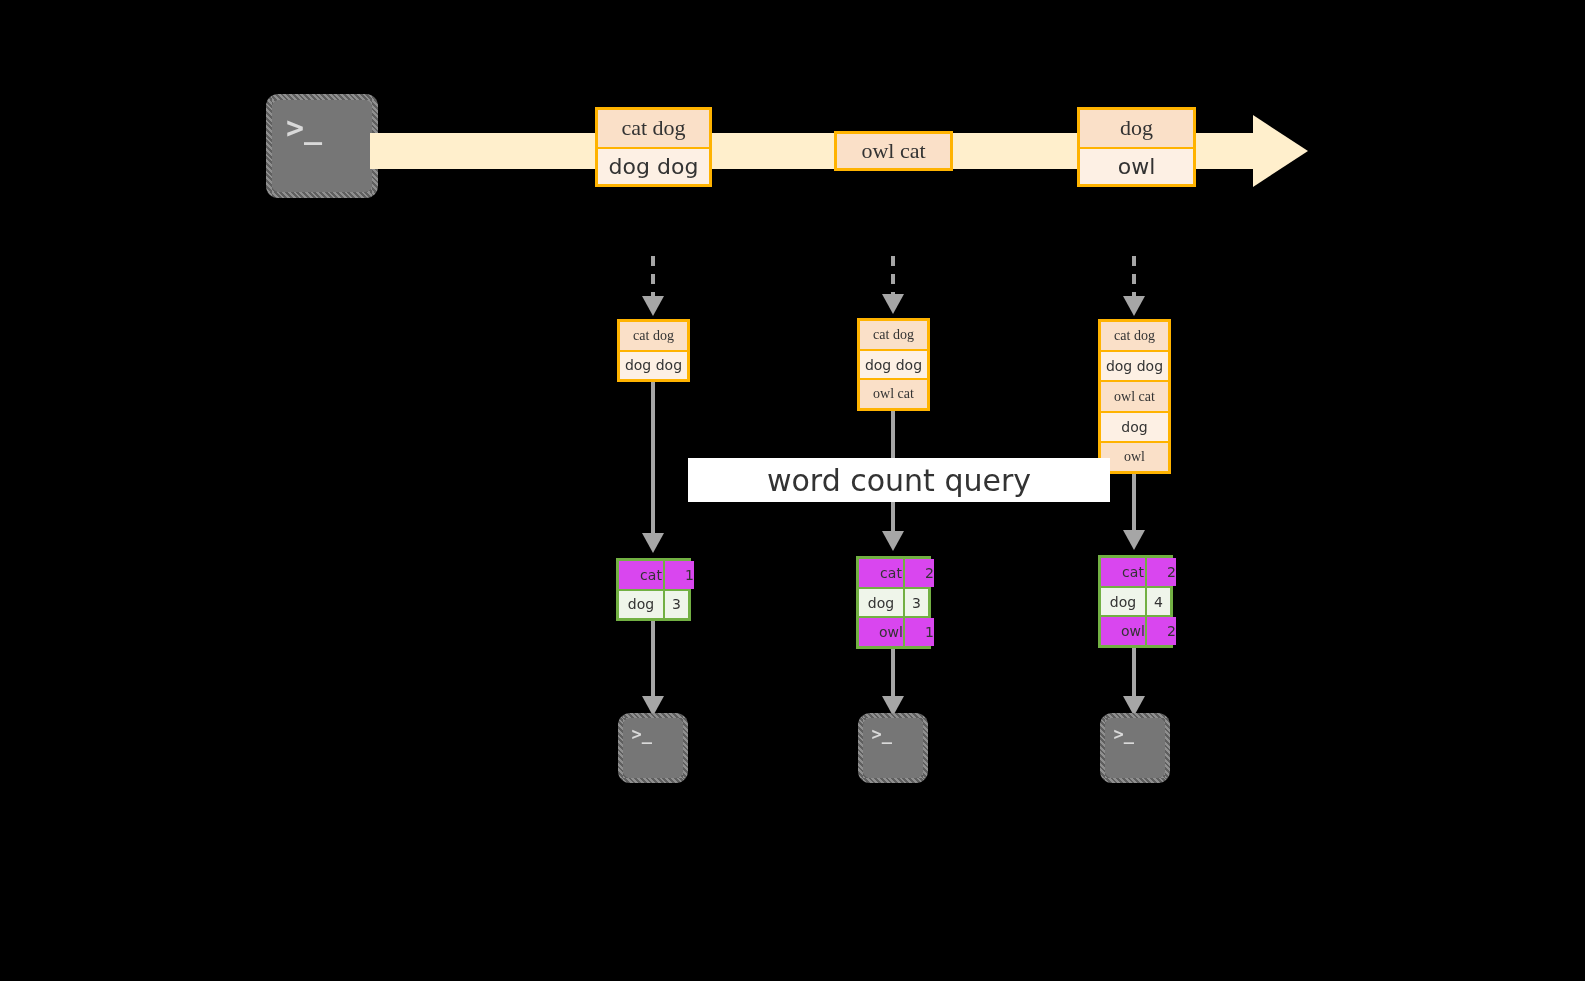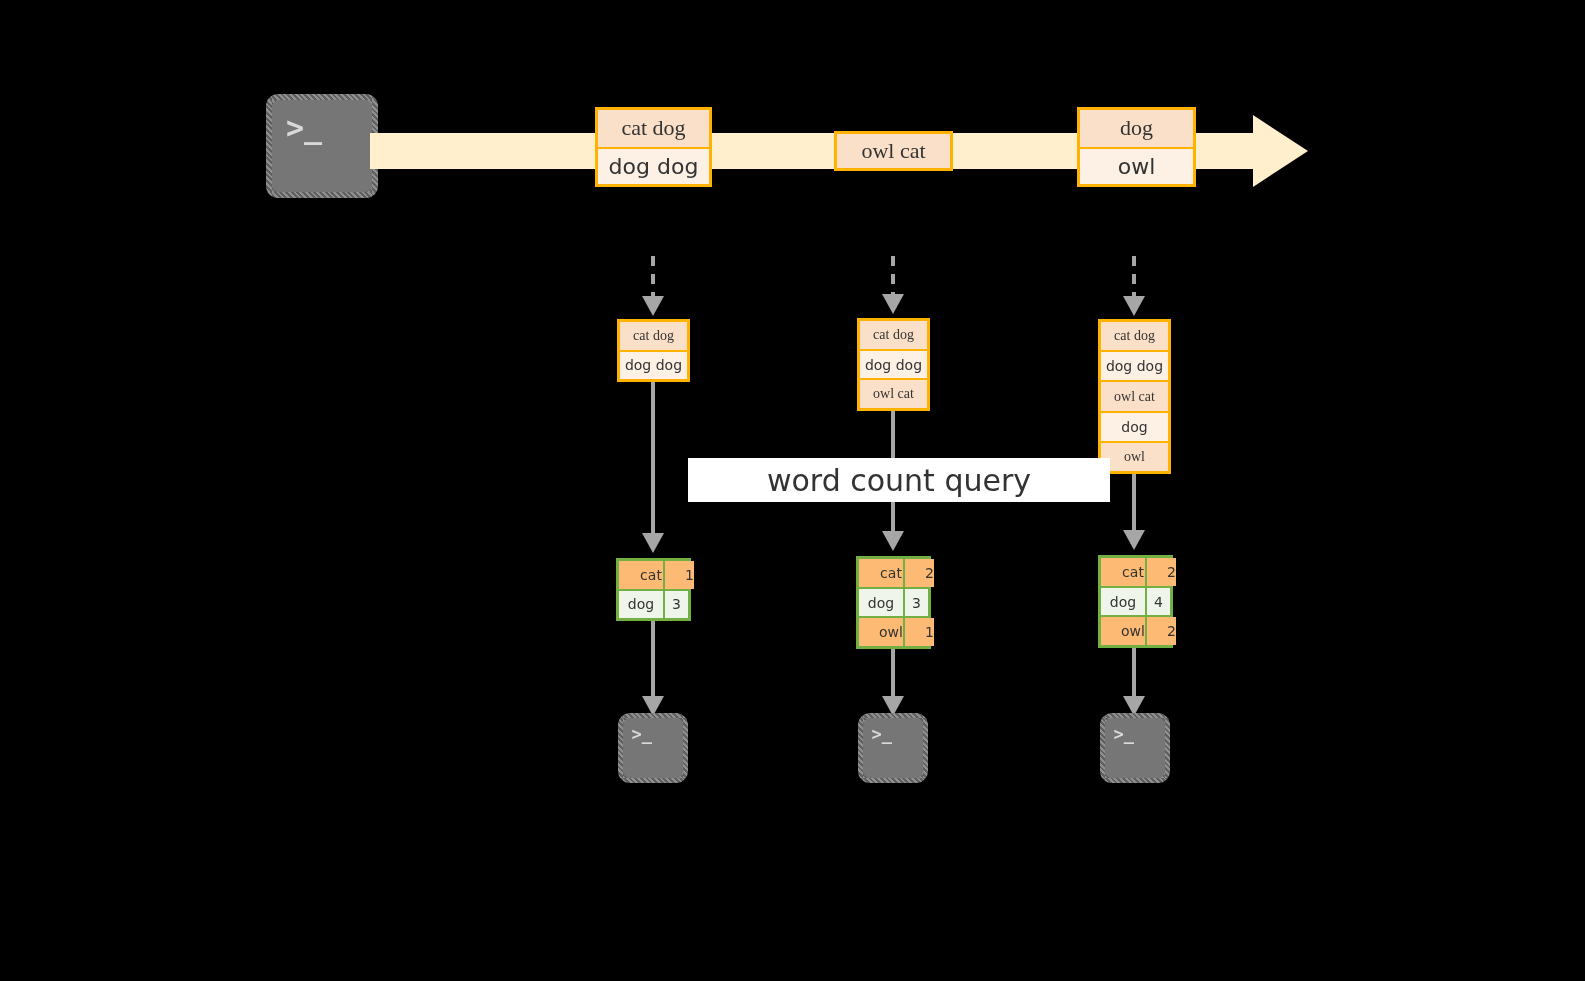--- a/index.html
+++ b/index.html
@@ -107,21 +107,21 @@
     color: #333333;
     white-space: nowrap;
   }
   .gbox .gcell.key {
     flex: 0 0 46px;
     border-right: 2px solid #72B043;
   }
   .gbox .gcell.val {
     flex: 1 1 auto;
   }
-  .gbox .grow.shade-a .gcell { background: #fdba74; padding-left: 20px; }
+  .gbox .grow.shade-a .gcell { background: #d946ef; padding-left: 20px; }
   .gbox .grow.shade-b .gcell { background: #EFF5EA; }
 
   
   .arrow-line {
     position: absolute;
     background: #A6A6A6;
     width: 4px;
   }
   .arrow-line.dashed {
     background: none;

